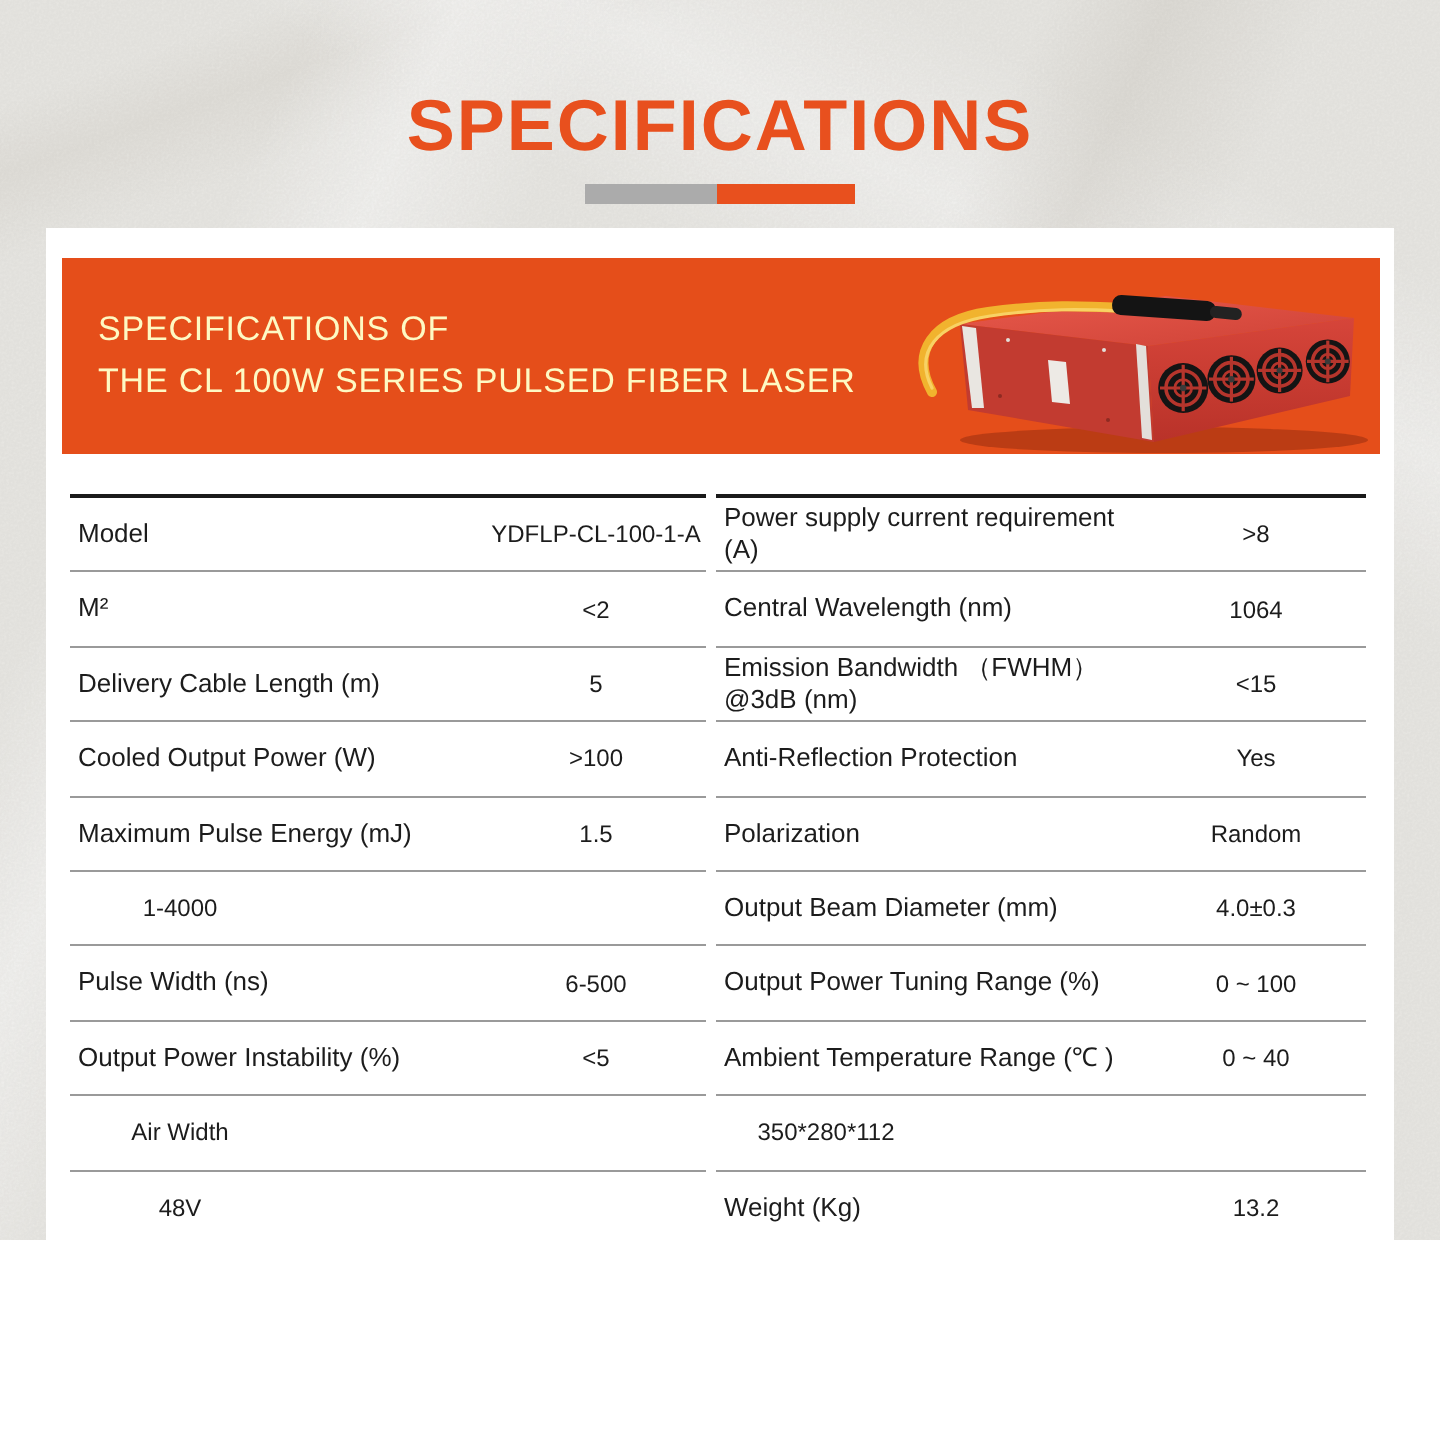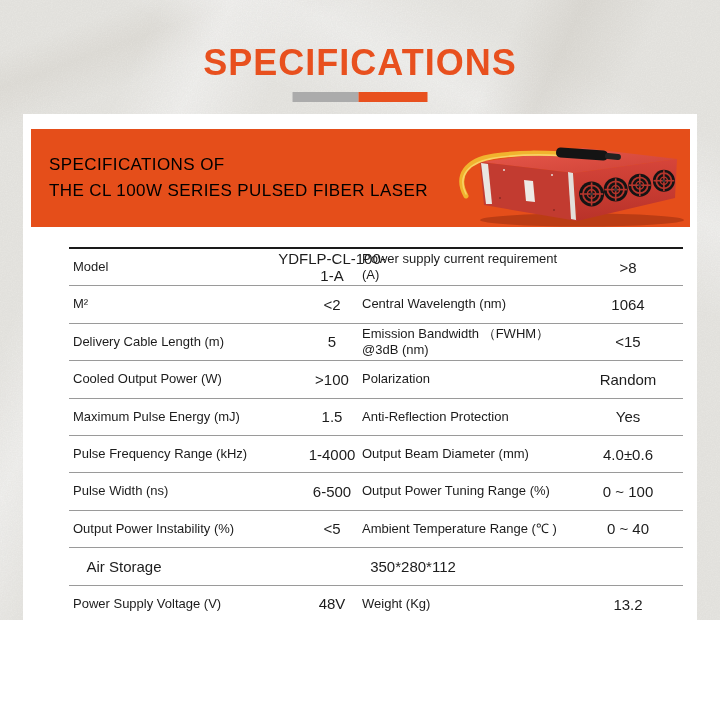--- a/index.html
+++ b/index.html
@@ -33,41 +33,41 @@
     position:absolute; left:23px; top:114px; width:674px; height:570px;
     background:#ffffff; z-index:2;
   }
 
   .spec-banner {
     position:absolute; left:8px; top:15px; width:659px; height:98px;
     background:#E54E1A; overflow:visible;
   }
   .banner-heading {
     position:absolute; left:18px; top:50%; transform:translateY(-50%);
-    color:#000000; font-size:17px; letter-spacing:.4px; line-height:26px;
+    color:#fef9c3; font-size:17px; letter-spacing:.4px; line-height:26px;
     font-weight:normal; z-index:3;
   }
   .laser-svg { position:absolute; left:411px; top:3px; width:250px; height:95px; z-index:2; }
 
   .spec-table {
     position:absolute; top:133px;
     border-top:2.5px solid #1A1A1A; border-bottom:2.5px solid #1A1A1A;
   }
-  .spec-table.left  { left:12px;  width:318px;margin-left:34px; }
+  .spec-table.left  { left:12px;  width:318px; }
   .spec-table.right { left:335px; width:325px; }
   .spec-row {
     display:flex; align-items:center; height:37.4px;
     border-bottom:1px solid #9A9A9A;
   }
   .spec-row:last-child { border-bottom:none;justify-content:flex-end; }
   .spec-label {
     flex:1; padding-left:4px; font-size:13px; line-height:1.25; color:#1C1C1C;
   }
   .spec-value {
-    width:110px; text-align:center; font-size:15px; color:#1C1C1C;
+    width:110px; text-align:center; font-size:12px; color:#1C1C1C;
   }
 
   .bottom-accent-bar {
     position:absolute; left:0; top:684px; width:720px; height:36px;
     background:#E54E1A; z-index:3;
   }
 </style>
 </head>
 <body>
 
@@ -188,40 +188,38 @@
           <div class="spec-label">Cooled Output Power (W)</div>
           <div class="spec-value">&gt;100</div>
         </div>
 
         <div class="spec-row">
           <div class="spec-label">Maximum Pulse Energy (mJ)</div>
           <div class="spec-value">1.5</div>
         </div>
 
         <div class="spec-row">
-          <div class="spec-label">Pulse Frequency Range (kHz)</div>
           <div class="spec-value">1-4000</div>
         </div>
 
         <div class="spec-row">
           <div class="spec-label">Pulse Width (ns)</div>
           <div class="spec-value">6-500</div>
         </div>
 
         <div class="spec-row">
           <div class="spec-label">Output Power Instability (%)</div>
           <div class="spec-value">&lt;5</div>
         </div>
 
         <div class="spec-row">
-          <div class="spec-value">Air Storage</div>
-        </div>
-
-        <div class="spec-row">
-          <div class="spec-label">Power Supply Voltage (V)</div>
+          <div class="spec-value">Air Width</div>
+        </div>
+
+        <div class="spec-row">
           <div class="spec-value">48V</div>
         </div>
 
         <div class="spec-row">
           <div class="spec-label">Power Consumption (W)</div>
           <div class="spec-value">&lt;400</div>
         </div>
       </div>
 
     <div class="spec-table right">
@@ -235,32 +233,32 @@
           <div class="spec-label">Central Wavelength (nm)</div>
           <div class="spec-value">1064</div>
         </div>
 
         <div class="spec-row">
           <div class="spec-label">Emission Bandwidth （FWHM）@3dB (nm)</div>
           <div class="spec-value">&lt;15</div>
         </div>
 
         <div class="spec-row">
+          <div class="spec-label">Anti-Reflection Protection</div>
+          <div class="spec-value">Yes</div>
+        </div>
+
+        <div class="spec-row">
           <div class="spec-label">Polarization</div>
           <div class="spec-value">Random</div>
         </div>
 
         <div class="spec-row">
-          <div class="spec-label">Anti-Reflection Protection</div>
-          <div class="spec-value">Yes</div>
-        </div>
-
-        <div class="spec-row">
           <div class="spec-label">Output Beam Diameter (mm)</div>
-          <div class="spec-value">4.0±0.6</div>
+          <div class="spec-value">4.0±0.3</div>
         </div>
 
         <div class="spec-row">
           <div class="spec-label">Output Power Tuning Range (%)</div>
           <div class="spec-value">0 ~ 100</div>
         </div>
 
         <div class="spec-row">
           <div class="spec-label">Ambient Temperature Range (℃ )</div>
           <div class="spec-value">0 ~ 40</div>

